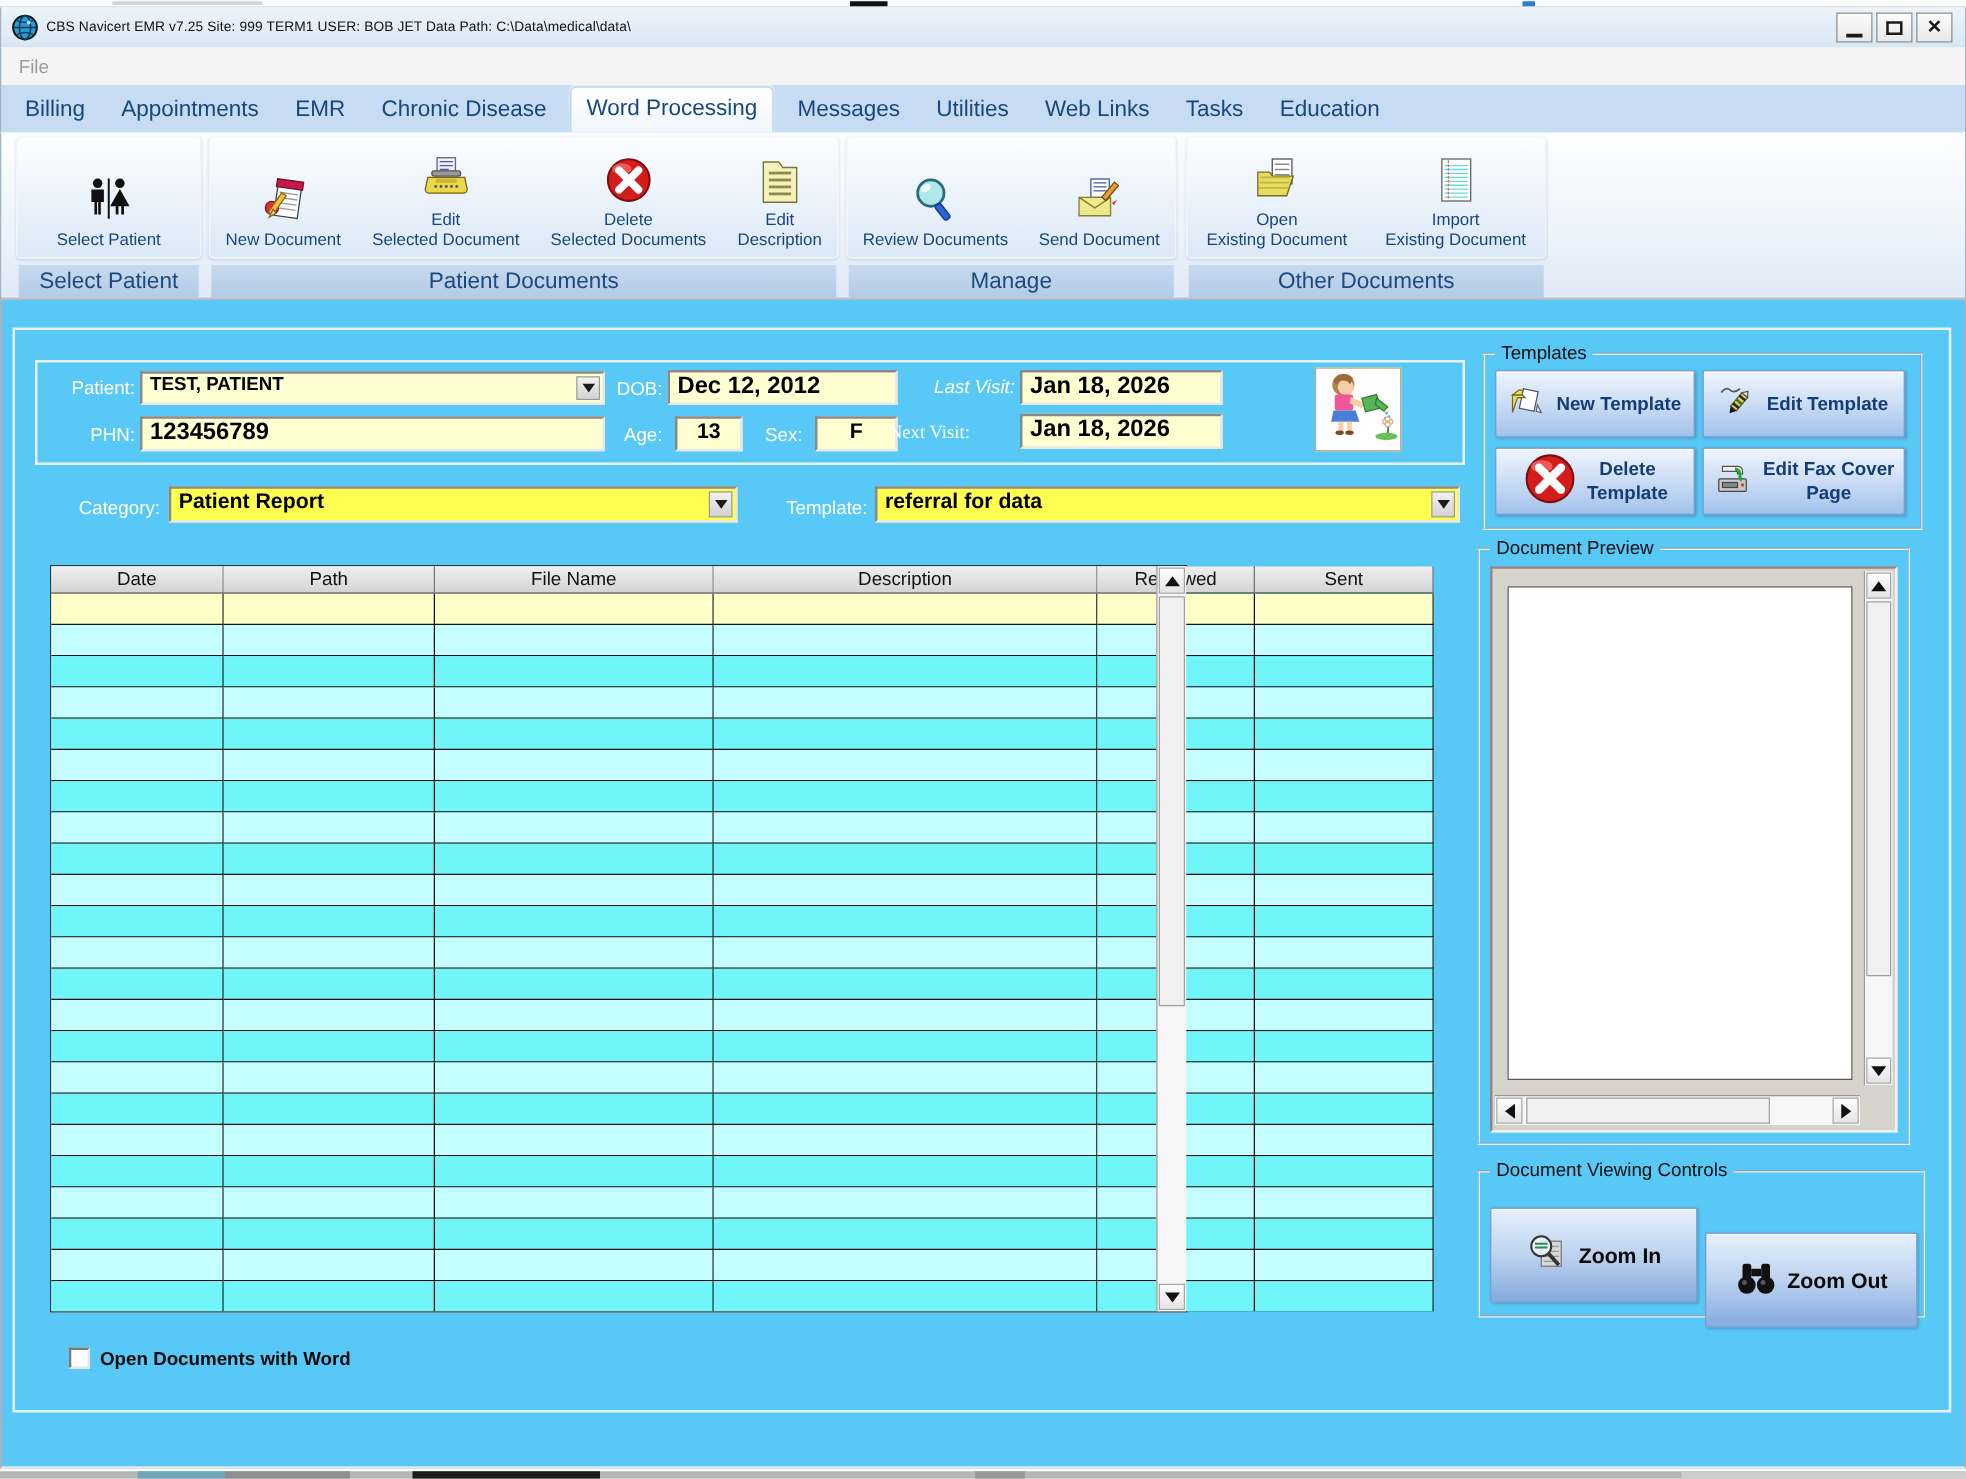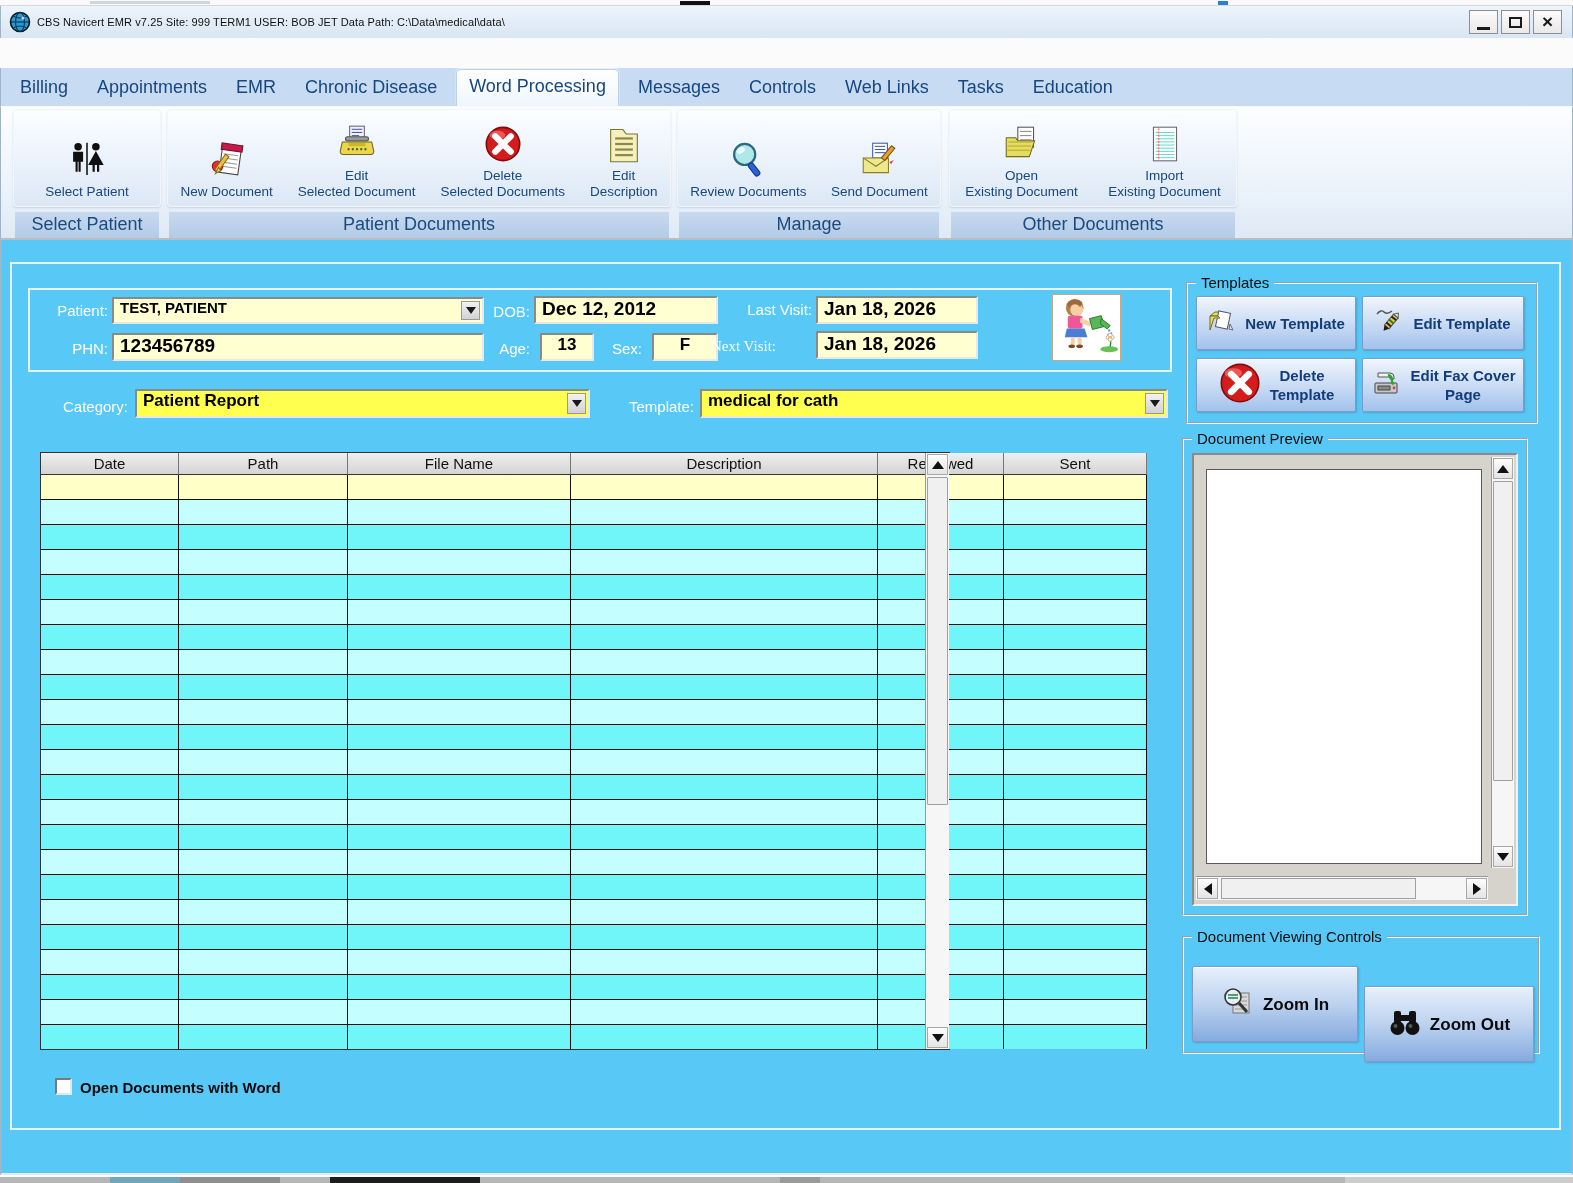--- a/index.html
+++ b/index.html
@@ -153,29 +153,32 @@
         </div>
       <div class="winbtn">
           <div class="glyph-max"></div>
         </div>
       <div class="winbtn">
           <span class="glyph-close">×</span>
         </div>
     </div>
   </div>
 
+  <div class="menubar">
+    <span class="menu-file">File</span>
+  </div>
 
   <div class="tabbar">
     <span class="tab">Billing</span>
     <span class="tab">Appointments</span>
     <span class="tab">EMR</span>
     <span class="tab">Chronic Disease</span>
     <span class="tab active">Word Processing</span>
     <span class="tab">Messages</span>
-    <span class="tab">Controls</span>
+    <span class="tab">Utilities</span>
     <span class="tab">Web Links</span>
     <span class="tab">Tasks</span>
     <span class="tab">Education</span>
   </div>
 
   <div class="ribbonbg">
 
     <div class="rgroup" style="left:12px;width:148px;">
       <div class="rpanel">
         <div class="rbtn">
@@ -354,21 +357,21 @@
   <div class="field b15" style="left:112px;top:297px;width:372px;height:27px;">
     <span>TEST, PATIENT</span>
     <span class="ddbtn">
         <span class="tri-down"></span>
       </span>
   </div>
   <span class="wlabel" style="left:490px;top:303px;width:40px;">DOB:</span>
   <div class="field b19" style="left:534px;top:296px;width:184px;height:28px;">
     <span>Dec 12, 2012</span>
   </div>
-  <span class="wlabel" style="left:740px;top:301px;width:72px;">Last Visit:</span>
+  <span class="wlabel" style="left:740px;top:301px;width:72px;font-style:italic;">Last Visit:</span>
   <div class="field b19" style="left:816px;top:296px;width:162px;height:28px;">
     <span>Jan 18, 2026</span>
   </div>
 
   <span class="wlabel" style="left:64px;top:340px;width:44px;">PHN:</span>
   <div class="field b19" style="left:112px;top:333px;width:372px;height:28px;">
     <span>123456789</span>
   </div>
   <span class="wlabel" style="left:494px;top:340px;width:36px;">Age:</span>
   <div class="field b17 center" style="left:540px;top:333px;width:54px;height:28px;">
@@ -412,21 +415,21 @@
 
   <span class="wlabel" style="left:52px;top:398px;width:76px;">Category:</span>
   <div class="field ddfield b17" style="left:135px;top:389px;width:455px;height:29px;">
     <span>Patient Report</span>
     <span class="ddbtn">
         <span class="tri-down"></span>
       </span>
   </div>
   <span class="wlabel" style="left:618px;top:398px;width:76px;">Template:</span>
   <div class="field ddfield b17" style="left:700px;top:389px;width:468px;height:29px;">
-    <span>medical for cath</span>
+    <span>referral for data</span>
     <span class="ddbtn">
         <span class="tri-down"></span>
       </span>
   </div>
 
   <div class="doc-table">
     <div class="doc-grid">
       <div class="doc-header">
         <div>Date</div>
         <div>Path</div>

